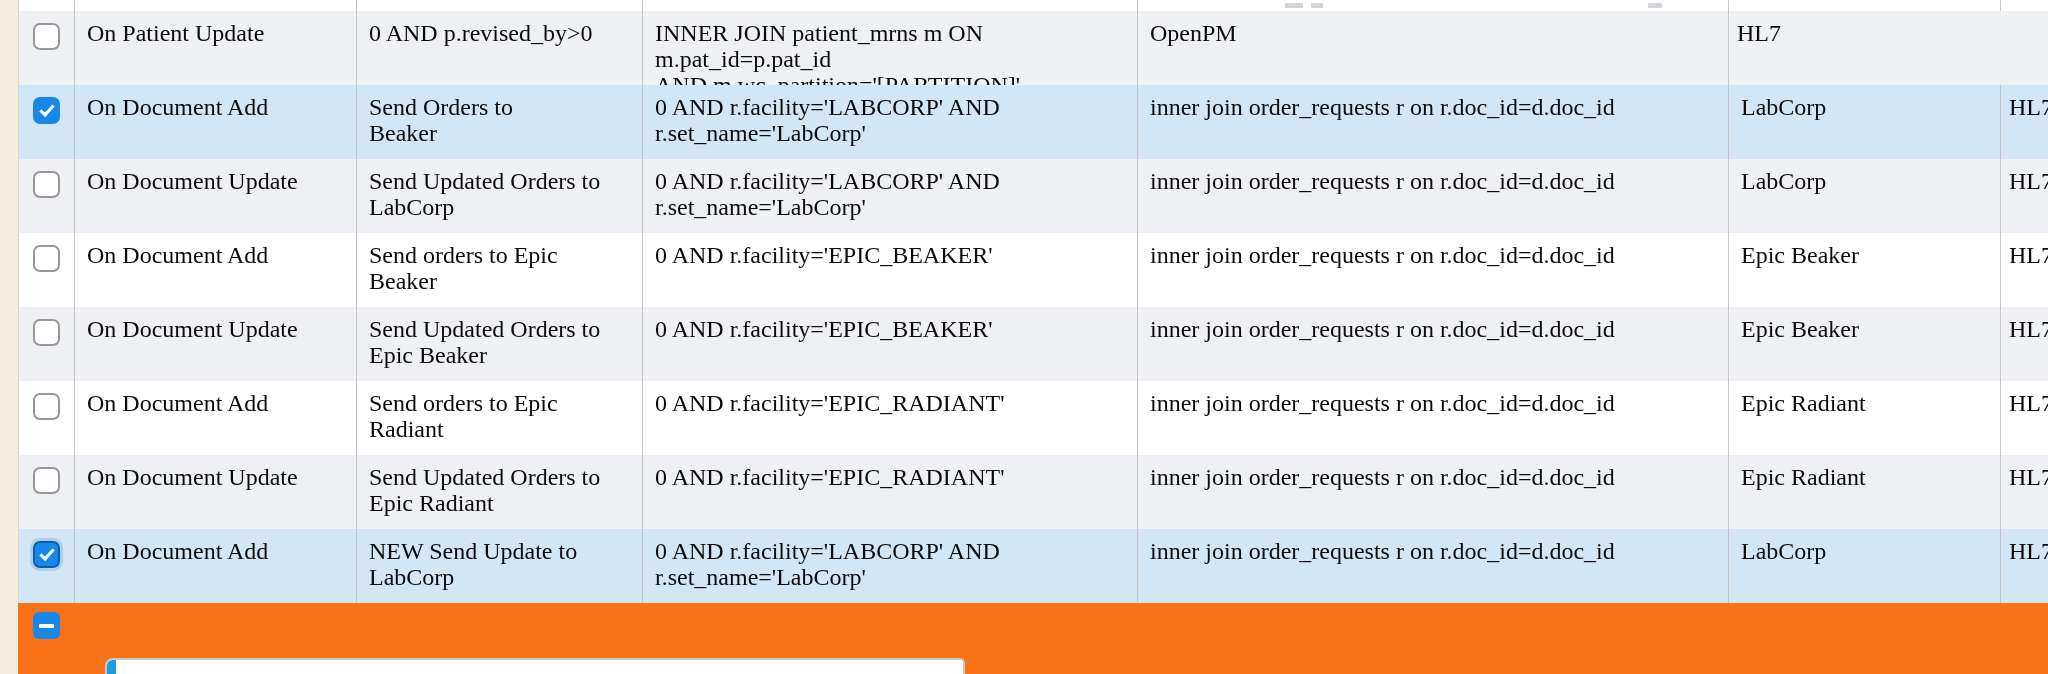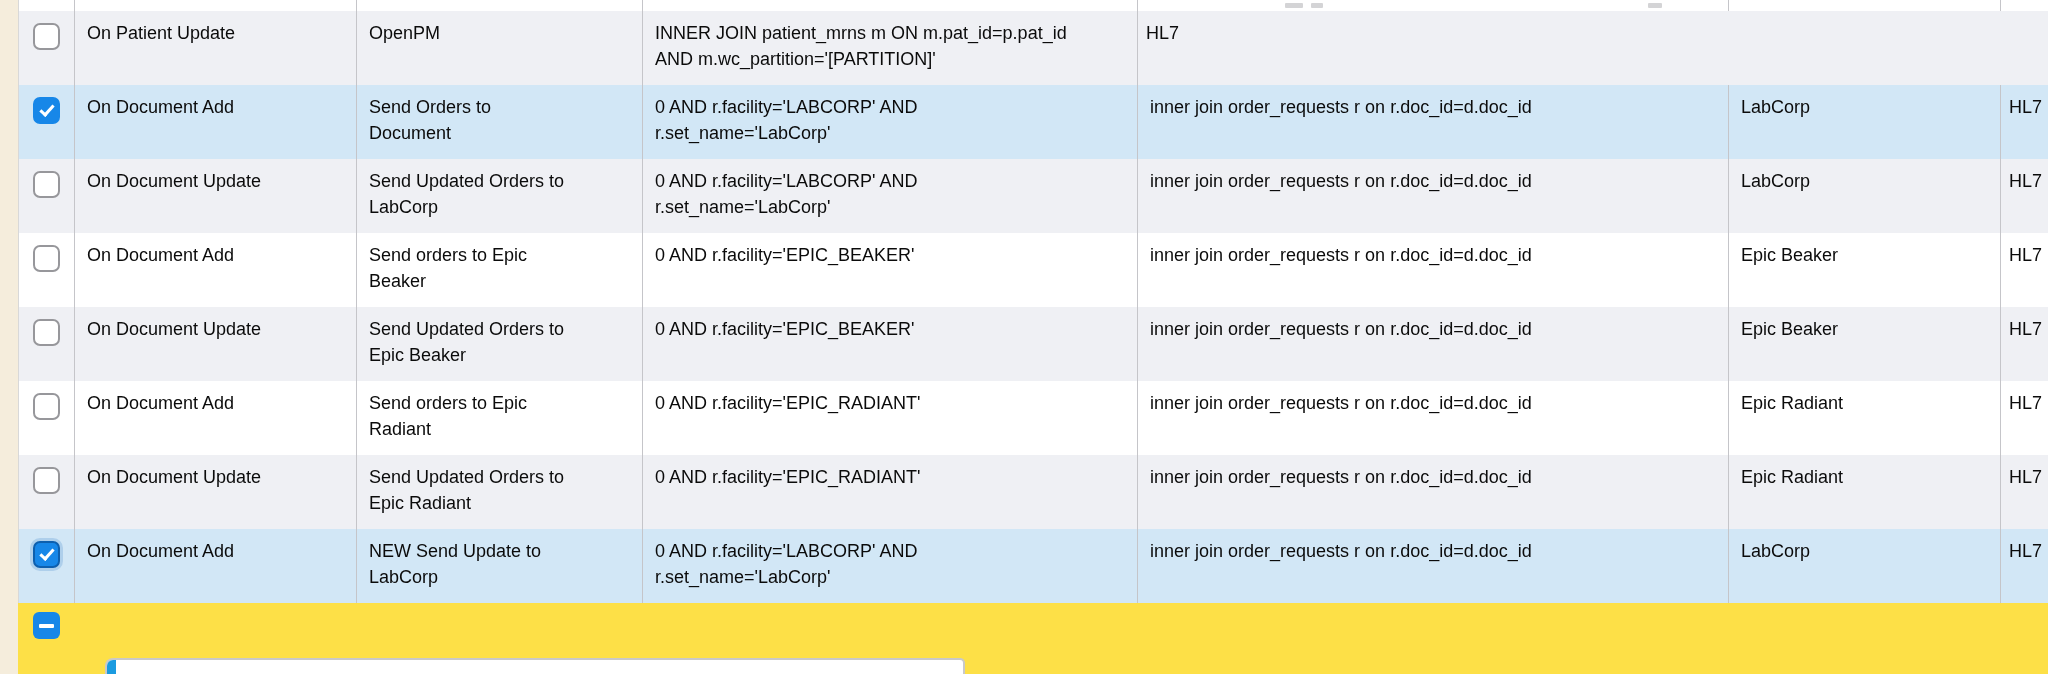--- a/index.html
+++ b/index.html
@@ -1,21 +1,21 @@
 <!DOCTYPE html>
 <html><head>
 <meta charset="utf-8">
 <style>
   * { margin:0; padding:0; box-sizing:border-box; }
   html,body { background:#e8e8ec; }
   .page {
     position:relative; width:2048px; height:674px; overflow:hidden;
-    background:#fde047;
-    font-family:Liberation Sans, sans-serif;
-    font-size:18px; color:#0b0b0b;
+    background:#f97316;
+    font-family:Liberation Serif, serif;
+    font-size:24px; color:#0b0b0b;
   }
   .left-strip {
     position:absolute; left:0; top:0; width:18px; height:674px;
     background:#f5eddc;
   }
   .table {
     position:absolute; left:18px; top:0; width:2111px;
     border-left:1px solid #d8d8d8;
     background:#fff;
   }
@@ -86,34 +86,35 @@
       <div class="cell"></div>
     </div>
     <div>
         <div class="row stripe">
     <div class="cell cell-check">
       <span class="checkbox" role="checkbox" aria-checked="false">
         <span class="check"></span>
       </span>
     </div>
     <div class="cell">On Patient Update</div>
-    <div class="cell">OpenPM</div>
+    <div class="cell">0 AND p.revised_by&gt;0</div>
     <div class="cell">INNER JOIN patient_mrns m ON m.pat_id=p.pat_id
 AND m.wc_partition='[PARTITION]'</div>
+    <div class="cell">OpenPM</div>
     <div class="cell cell-format">HL7</div>
   </div>
         <div class="row selected">
     <div class="cell cell-check">
       <span class="checkbox checked" role="checkbox" aria-checked="true">
         <span class="check"></span>
       </span>
     </div>
     <div class="cell">On Document Add</div>
     <div class="cell">Send Orders to
-Document</div>
+Beaker</div>
     <div class="cell">0 AND r.facility='LABCORP' AND
 r.set_name='LabCorp'</div>
     <div class="cell">inner join order_requests r on r.doc_id=d.doc_id</div>
     <div class="cell">LabCorp</div>
     <div class="cell cell-format">HL7</div>
   </div>
         <div class="row stripe">
     <div class="cell cell-check">
       <span class="checkbox" role="checkbox" aria-checked="false">
         <span class="check"></span>

